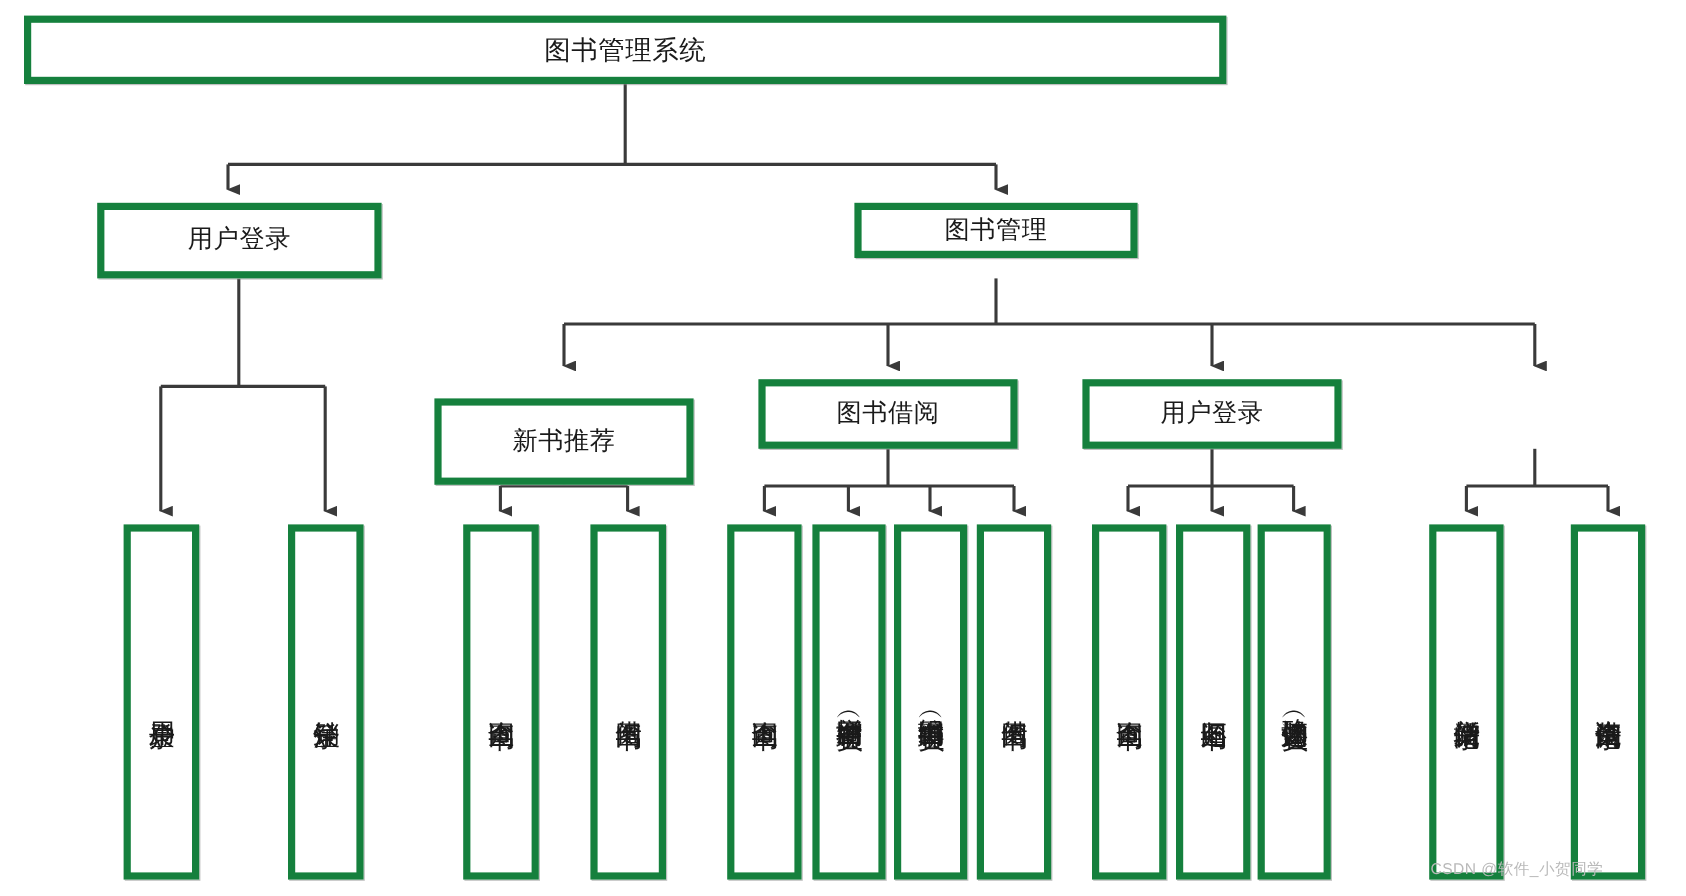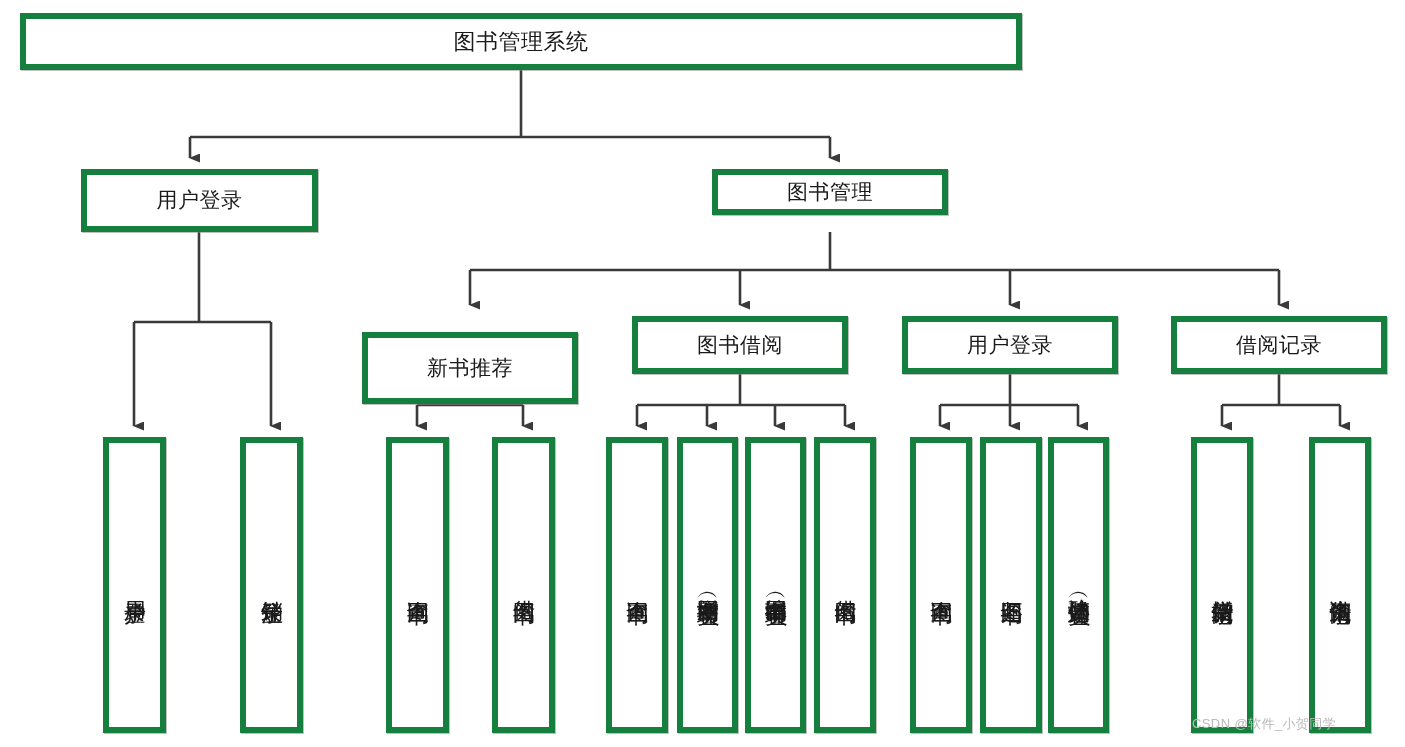--- a/index.html
+++ b/index.html
@@ -143,23 +143,20 @@
 
   <div class="node horizontal" style="left:362px; top:332px; width:216px; height:72px;">
     <span class="label">新书推荐</span>
   </div>
   <div class="node horizontal" style="left:632px; top:316px; width:216px; height:58px;">
     <span class="label">图书借阅</span>
   </div>
   <div class="node horizontal" style="left:902px; top:316px; width:216px; height:58px;">
     <span class="label">用户登录</span>
   </div>
-  <div class="node horizontal" style="left:1171px; top:316px; width:216px; height:58px;">
-    <span class="label">借阅记录</span>
-  </div>
 
   <div class="node vertical" style="left:103px; top:437px; width:63px; height:296px;">
     <span class="label">用户登录</span>
   </div>
   <div class="node vertical" style="left:240px; top:437px; width:63px; height:296px;">
     <span class="label">注销登录</span>
   </div>
 
   <div class="node vertical" style="left:386px; top:437px; width:63px; height:296px;">
     <span class="label">查询图书</span>

